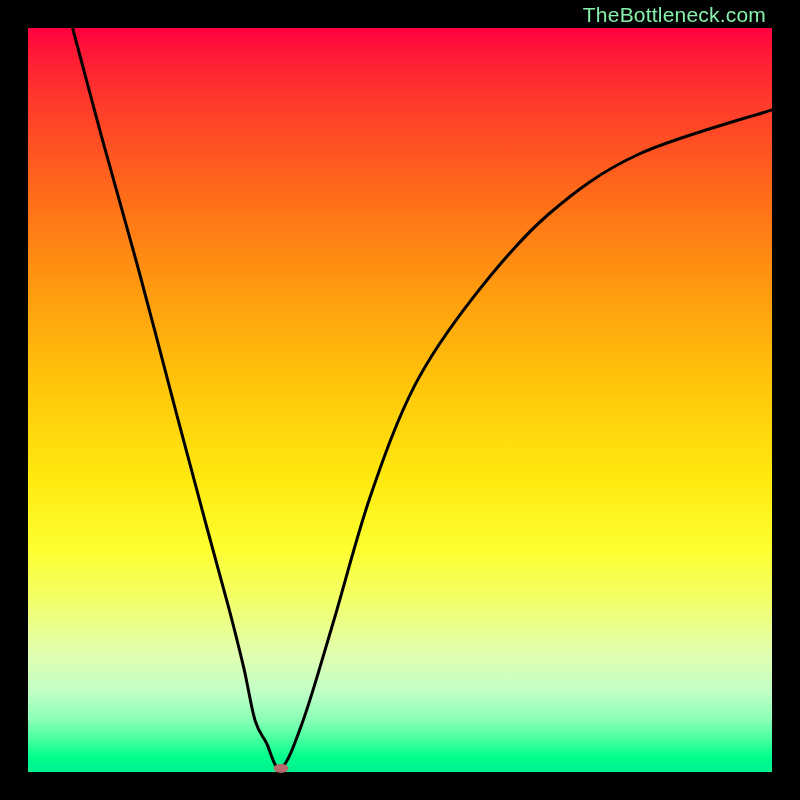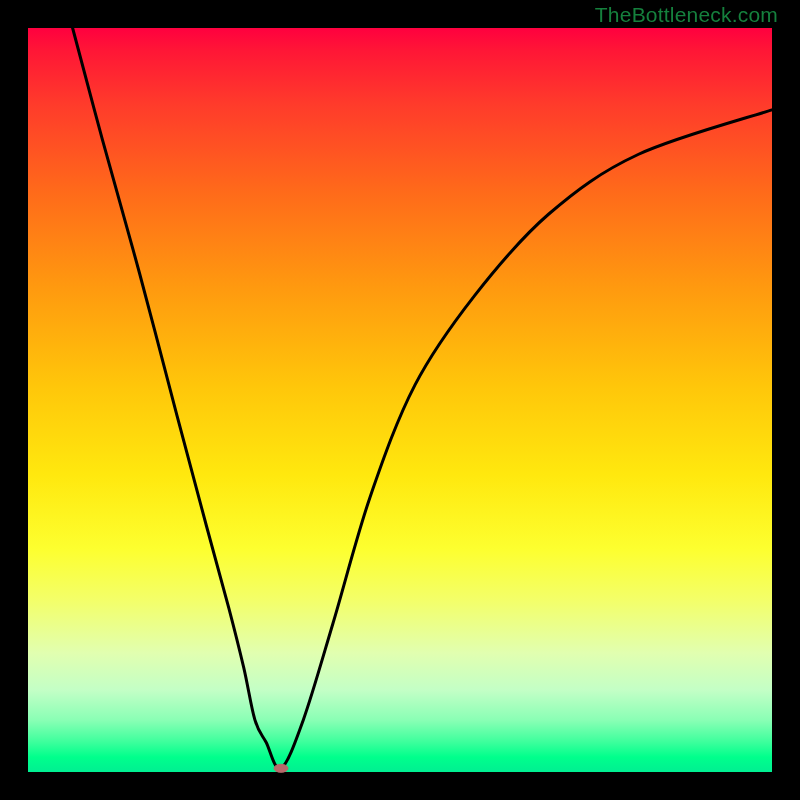--- a/index.html
+++ b/index.html
@@ -13,22 +13,22 @@
   }
   .outer {
     width: 800px;
     height: 800px;
     background: #000;
     position: relative;
   }
   .watermark {
     position: absolute;
     top: 3px;
-    right: 22px;
-    color: #15803d;
+    right: 34px;
+    color: #86efac;
     font-size: 21px;
     font-weight: 500;
     letter-spacing: 0.2px;
     user-select: none;
   }
   .plot {
     position: absolute;
     left: 28px;
     top: 28px;
     width: 744px;

